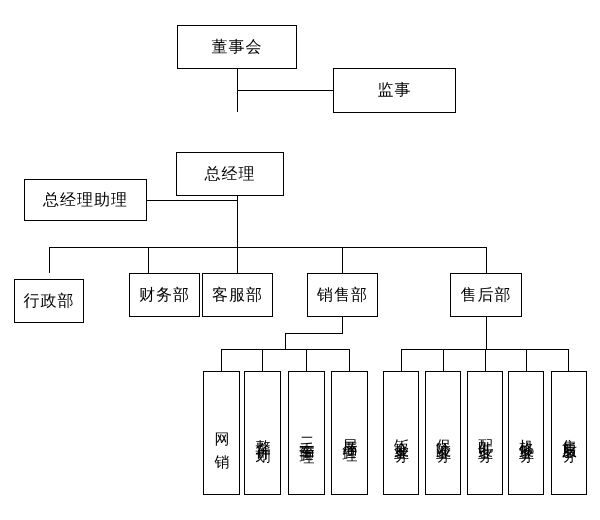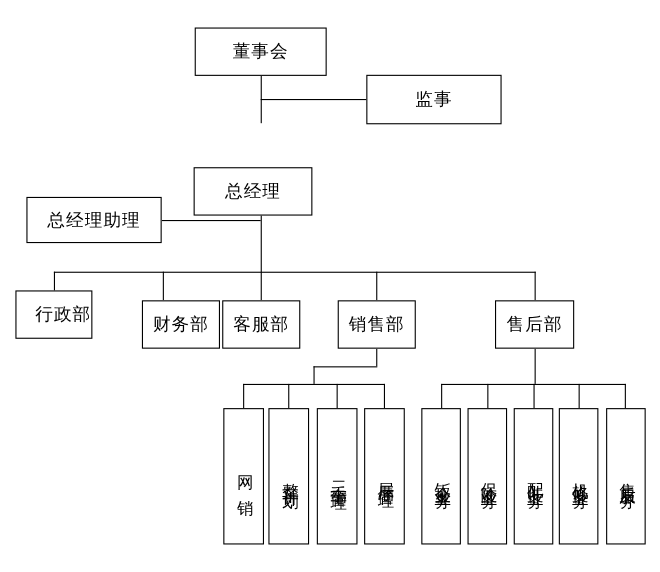--- a/index.html
+++ b/index.html
@@ -43,21 +43,21 @@
   .hline { position: absolute; height: 1px; background: #000; }
   .vline { position: absolute; width: 1px; background: #000; }
 
   
   .n-board       { left: 177px; top: 25px;  width: 120px; height: 44px; }
   .n-supervisor  { left: 333px; top: 68px;  width: 123px; height: 45px; }
   .n-gm          { left: 176px; top: 112px; width: 108px; height: 44px; margin-top: 40px; }
   .n-gmassist    { left: 24px;  top: 179px; width: 123px; height: 42px; }
 
   
-  .n-admin       { left: 14px;  top: 264px; width: 70px; height: 44px; justify-content: flex-end; }
+  .n-admin       { left: 14px;  top: 279px; width: 70px; height: 44px; }
   .n-finance     { left: 113px; top: 273px; width: 71px; height: 44px; margin-left: 16px; }
   .n-custsvc     { left: 202px; top: 273px; width: 71px; height: 44px; font-family: Liberation Serif, serif; }
   .n-sales       { left: 307px; top: 273px; width: 71px; height: 44px; }
   .n-aftersales  { left: 450px; top: 273px; width: 72px; height: 44px; align-items: center; }
 
   
   .n-online      { left: 203px; top: 371px; width: 37px; height: 124px; }
   .n-planning    { left: 244px; top: 371px; width: 37px; height: 124px; }
   .n-usedcar     { left: 288px; top: 371px; width: 37px; height: 124px; }
   .n-showroom    { left: 331px; top: 371px; width: 37px; height: 124px; }

